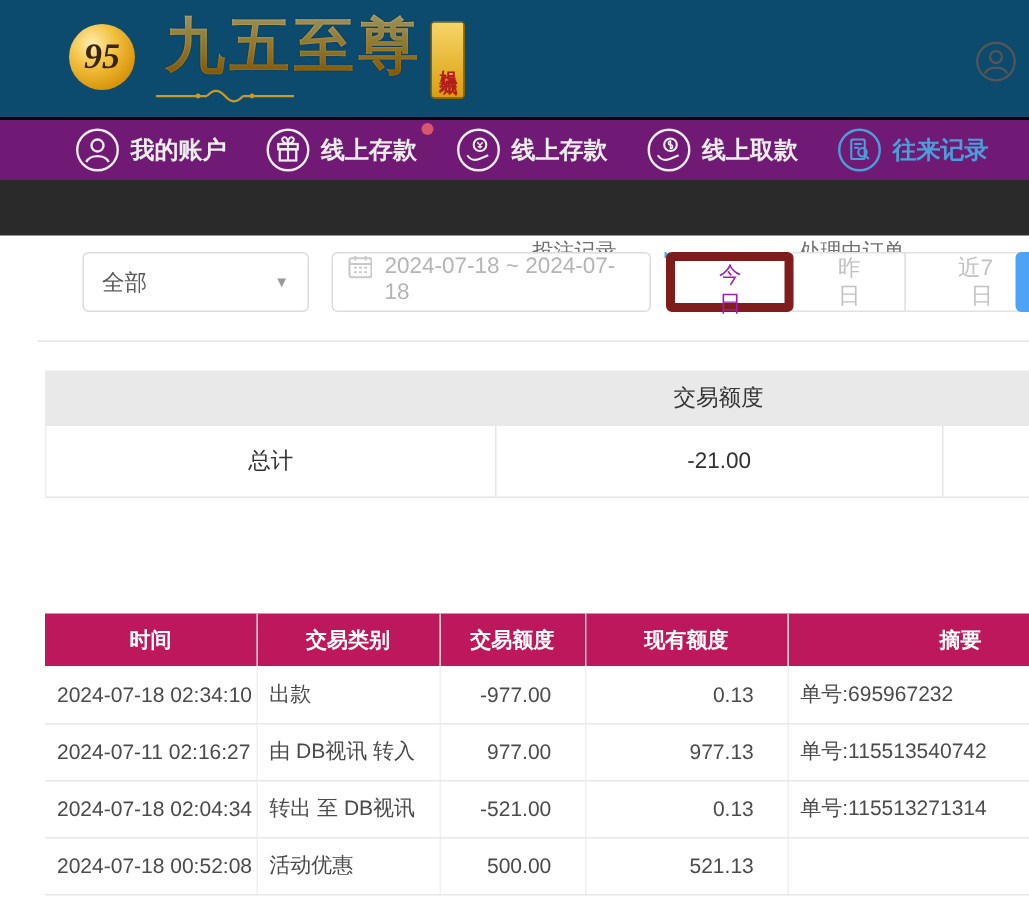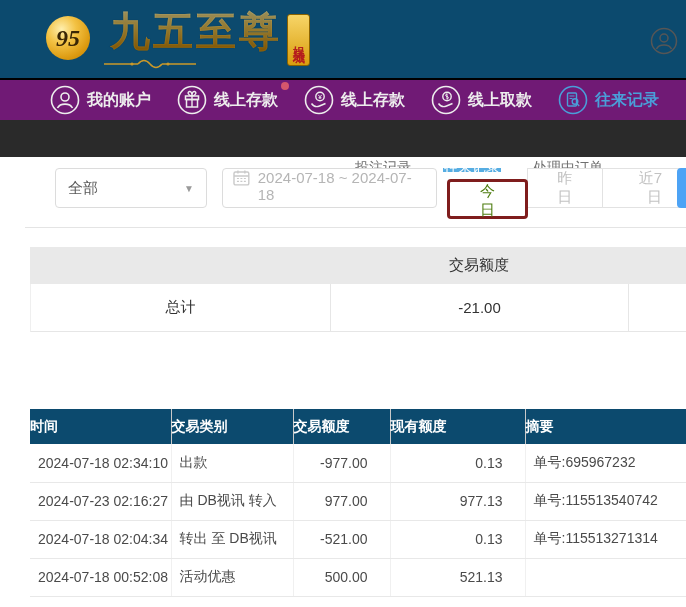--- a/index.html
+++ b/index.html
@@ -51,44 +51,44 @@
   .select-caret { margin-left:auto; color:#9a9a9a; font-size:10px; }
   .date-box { margin-left:15px; width:220px; height:40px; border:1px solid #dcdcdc; border-radius:4px;
               display:flex; align-items:flex-start; padding:0 10px; gap:8px;
               color:#b5b5b5; font-size:15px; background:#fff; cursor:pointer; }
   .btn-group { margin-left:10px; display:flex; }
   .qbtn { height:40px; border:1px solid #e2e2e2; background:#fff; color:#c2c2c2;
           font-size:15px; cursor:pointer; padding:0 23px; margin-left:-1px;
           font-family:inherit; }
   .qbtn:first-child { border-radius:4px 0 0 4px; margin-left:0; }
   .qbtn:last-child { border-radius:0 4px 4px 0;text-align:right; }
-  .qbtn.active { border:3px solid #7f1d1d; color:#4d7c0f; position:relative; z-index:2;
-                 border-radius:4px;margin-top:11px; }
+  .qbtn.active { border:6px solid #7f1d1d; color:#a21caf; position:relative; z-index:2;
+                 border-radius:4px; }
   .search-btn-cut { position:absolute; left:647px; top:0; width:34px; height:40px;
                     background:#4da3f5; border:none; border-radius:4px; cursor:pointer; }
 
   .divider { margin:19px 0 0 25px; border-top:1px solid #e4e4e4; }
 
   
   .sum-table { margin:19px 0 0 30px; width:725px; font-size:15px; color:#333; }
   .sum-head { height:37px; background:#e9e9e9; display:flex; align-items:center; }
   .sum-head .c1 { width:300px; }
   .sum-head .c2 { width:298px; text-align:center; }
   .sum-row { height:48px; display:flex; align-items:center;
              border-bottom:1px solid #e6e6e6; border-left:1px solid #efefef; }
   .sum-row .c1 { width:300px; text-align:center; border-right:1px solid #e6e6e6;
                  align-self:stretch; display:flex; align-items:center; justify-content:center; }
   .sum-row .c2 { width:298px; text-align:center; border-right:1px solid #e6e6e6;
                  align-self:stretch; display:flex; align-items:center; justify-content:center; }
 
   
   .tx-table { margin:77px 0 0 30px; width:725px; border-collapse:collapse;
               font-size:14px; color:#4a4a4a; table-layout:fixed; }
-  .tx-table th { height:35px; background:#0c4a6e; color:#fff; font-size:14px; font-weight:bold;
-                 border-right:1px solid #c9c9c9; text-align:left; }
+  .tx-table th { height:35px; background:#be185d; color:#fff; font-size:14px; font-weight:bold;
+                 border-right:1px solid #c9c9c9; text-align:center; }
   .tx-table th:last-child { border-right:none; }
   .tx-table td { height:38px; border-bottom:1px solid #e8e8e8; border-right:1px solid #f0f0f0;
                  background:#fff; }
   .tx-table td:last-child { border-right:none; }
   .tx-table col.c-time   { width:141px; }
   .tx-table col.c-type   { width:122px; }
   .tx-table col.c-amount { width:97px; }
   .tx-table col.c-bal    { width:135px; }
   .tx-table col.c-memo   { width:230px; }
   .tx-table td.l { text-align:left; padding-left:8px; }
@@ -228,21 +228,21 @@
   </thead>
   <tbody>
     <tr>
       <td class="l">2024-07-18 02:34:10</td>
       <td class="l">出款</td>
       <td class="r">-977.00</td>
       <td class="r">0.13</td>
       <td class="l">单号:695967232</td>
     </tr>
     <tr>
-      <td class="l">2024-07-23 02:16:27</td>
+      <td class="l">2024-07-11 02:16:27</td>
       <td class="l">由 DB视讯 转入</td>
       <td class="r">977.00</td>
       <td class="r">977.13</td>
       <td class="l">单号:115513540742</td>
     </tr>
     <tr>
       <td class="l">2024-07-18 02:04:34</td>
       <td class="l">转出 至 DB视讯</td>
       <td class="r">-521.00</td>
       <td class="r">0.13</td>

